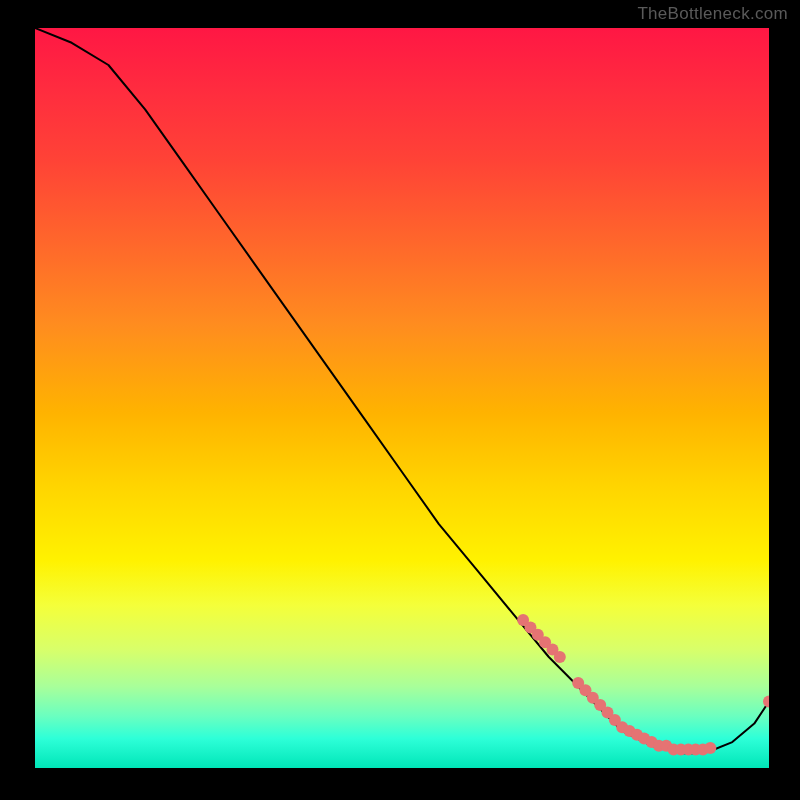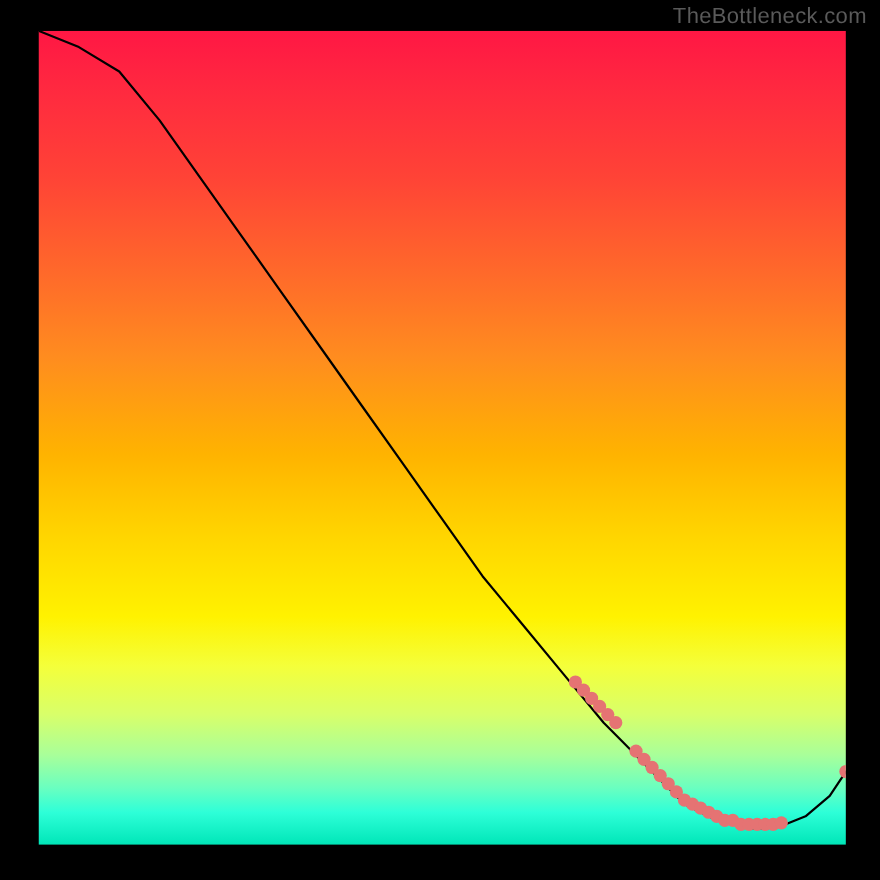--- a/index.html
+++ b/index.html
@@ -16,21 +16,21 @@
     top: 0;
     left: 0;
     width: 800px;
     height: 800px;
   }
   .watermark {
     position: absolute;
     top: 4px;
     right: 12px;
     color: #5a5a5a;
-    font-size: 20px;
+    font-size: 17px;
     font-weight: 500;
     letter-spacing: 0.3px;
     z-index: 5;
   }
   .plot-area {
     position: absolute;
     left: 35px;
     top: 28px;
     width: 734px;
     height: 740px;

